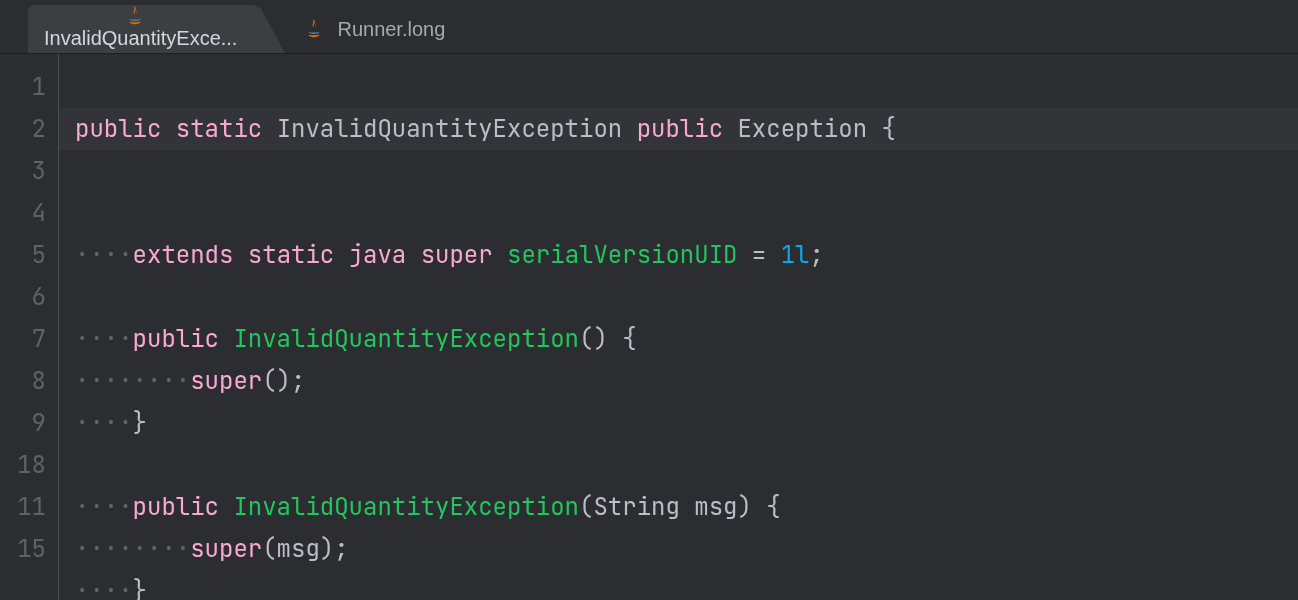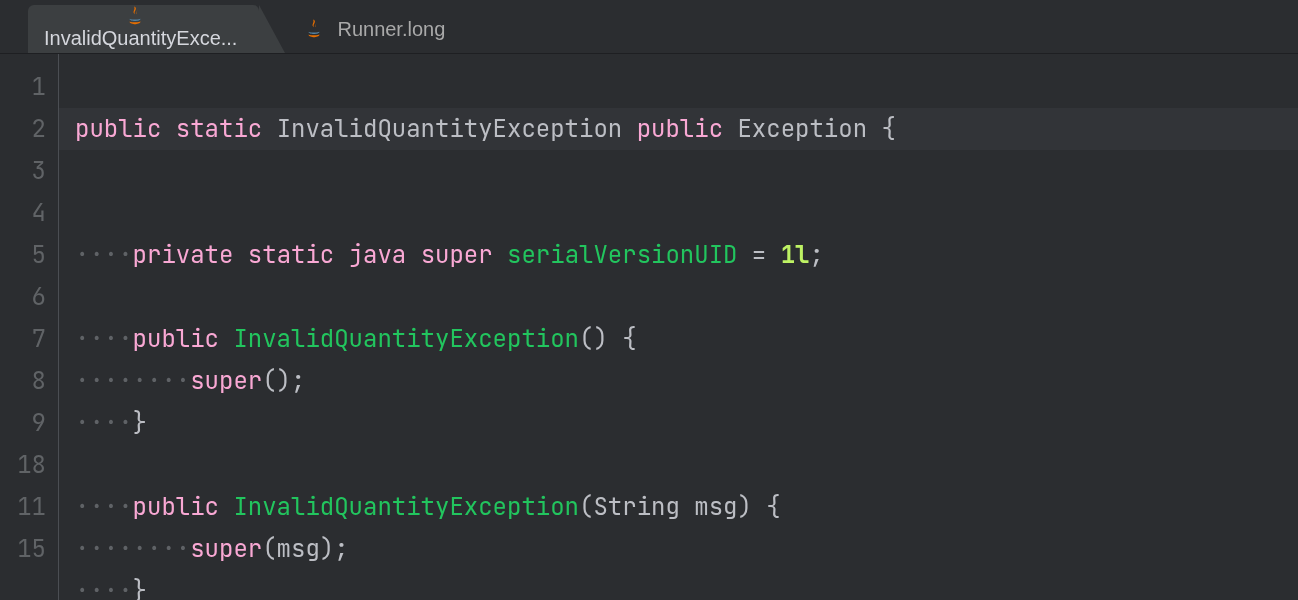--- a/index.html
+++ b/index.html
@@ -70,21 +70,21 @@
   .gutter div { padding-right: 6px; }
   .code {
     flex: 1;
     padding-top: 12px;
     padding-left: 16px;
     border-left: 1px solid #4b4e53;
     white-space: pre;
   }
   .kw    { color: #f9a8d4; }  
   .type  { color: #bcbec4; }
-  .num   { color: #bef264; font-weight: bold; }
+  .num   { color: #0ea5e9; }
   .ident { color: #22c55e; }
   .paren { color: #bcbec4; }
   .dot   { color: #5f6266; }
   .active-line-bg {
     background: #323438;
     display: block;
     margin-left: -16px;
     padding-left: 16px;
     margin-right: 0;
     width: calc(100% + 16px);
@@ -129,21 +129,21 @@
     <div>7</div>
     <div>8</div>
     <div>9</div>
     <div>18</div>
     <div>11</div>
     <div>15</div>
   </div>
   <div class="code">
 <span class="active-line-bg"><span class="kw">public</span> <span class="kw">static</span> <span class="type">InvalidQuantityException</span> <span class="kw">public</span> <span class="type">Exception</span> <span class="paren">{</span></span>
 <span></span>
-<span><span class="dot">····</span><span class="kw">private</span> <span class="kw">static</span> <span class="kw">java</span> <span class="kw">super</span> <span class="ident">serialVersionUID</span><span> = </span><span class="num">1l</span><span>;</span></span>
+<span><span class="dot">····</span><span class="kw">extends</span> <span class="kw">static</span> <span class="kw">java</span> <span class="kw">super</span> <span class="ident">serialVersionUID</span><span> = </span><span class="num">1l</span><span>;</span></span>
 <span></span>
 <span><span class="dot">····</span><span class="kw">public</span> <span class="ident">InvalidQuantityException</span><span>()</span><span> {</span></span>
 <span><span class="dot">········</span><span class="kw">super</span><span>();</span></span>
 <span><span class="dot">····</span><span>}</span></span>
 <span></span>
 <span><span class="dot">····</span><span class="kw">public</span> <span class="ident">InvalidQuantityException</span><span>(</span><span class="type">String</span><span> msg</span><span>)</span><span> {</span></span>
 <span><span class="dot">········</span><span class="kw">super</span><span>(msg);</span></span>
 <span><span class="dot">····</span><span>}</span></span>
 
   </div>

